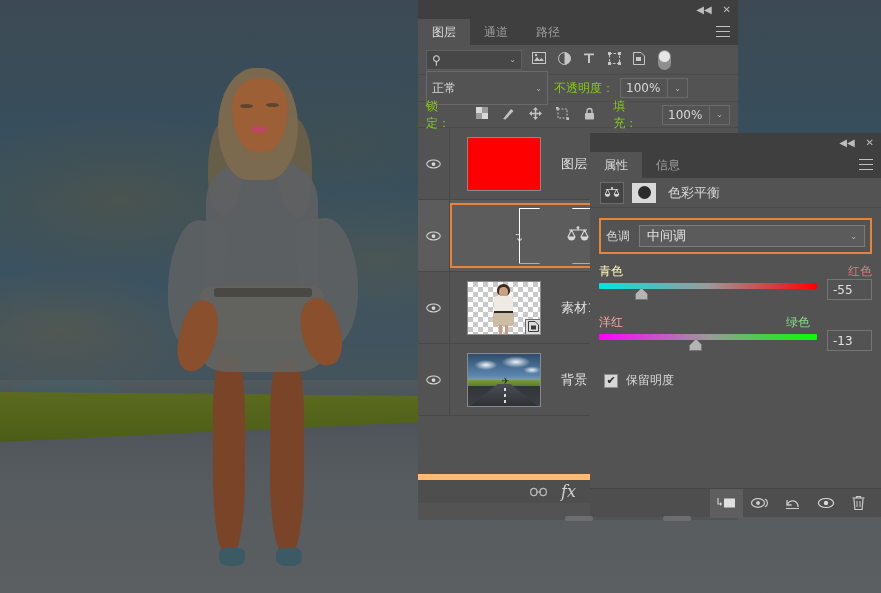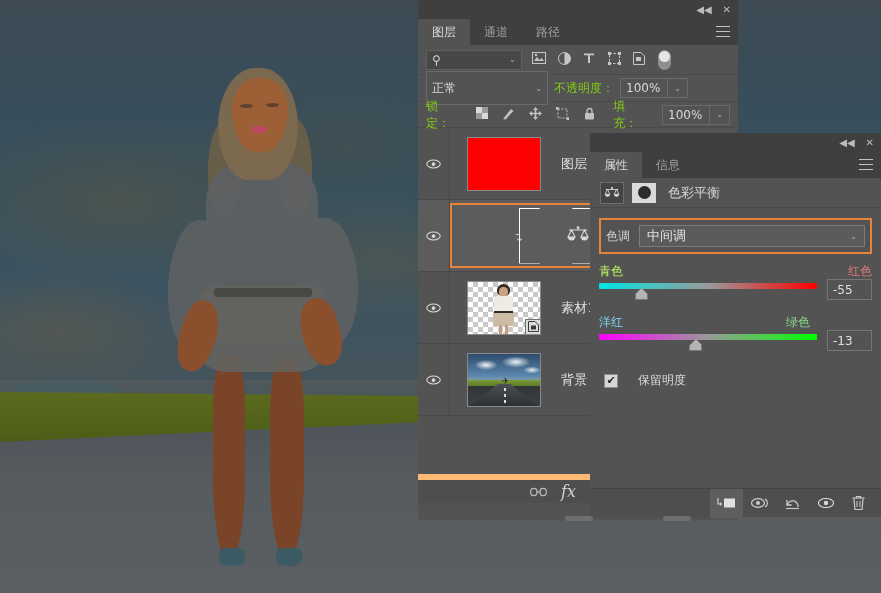--- a/index.html
+++ b/index.html
@@ -357,21 +357,21 @@
   }
   .preserve-row {
     margin: 16px 0 0 14px; display: flex; align-items: center; gap: 8px;
     cursor: pointer;
   }
   .chk {
     width: 14px; height: 14px; background: #d6d6d6; border: 1px solid #8d8d8d;
     display: flex; align-items: center; justify-content: center;
     color: #2a2a2a; font-size: 11px; font-weight: bold;
   }
-  .preserve-label { color: #d8d8d8; font-size: 12px; margin-left: 12px; }
+  .preserve-label { color: #d8d8d8; font-size: 12px; }
 
   .props-footer {
     position: absolute; left: 0; bottom: 0; width: 100%; height: 29px;
     background: #4e4e4e; border-top: 1px solid #454545;
     display: flex; align-items: center; justify-content: flex-end;
   }
   .pf-btn {
     width: 33px; height: 29px; display: flex; align-items: center;
     justify-content: center; color: #c8c8c8; cursor: pointer;
   }
@@ -672,35 +672,35 @@
   <div class="tone-row">
     <span class="tone-label">色调</span>
     <div class="tone-select">
       <span class="lbl">中间调</span>
       <span class="caret">⌄</span>
     </div>
   </div>
 
   <div class="slider-block">
     <div class="slider-head">
-      <span style="color:#bef264">青色</span>
+      <span style="color:#fef9c3">青色</span>
       <span style="color:#e07a7a; ">红色</span>
     </div>
     <div class="slider-line">
       <div class="slider-track-wrap">
         <div class="slider-track" style="background:linear-gradient(90deg,#00e5e5 0%,#9a9a9a 50%,#ff0000 100%)"></div>
         <div class="slider-thumb" style="left:16.5%"></div>
       </div>
       <div class="val-box">-55</div>
     </div>
   </div>
 
   <div class="slider-block">
     <div class="slider-head">
-      <span style="color:#7dd3fc">洋红</span>
+      <span style="color:#fca5a5">洋红</span>
       <span style="color:#8ad88a; margin-right:62px">绿色</span>
     </div>
     <div class="slider-line">
       <div class="slider-track-wrap">
         <div class="slider-track" style="background:linear-gradient(90deg,#ff00ff 0%,#9a9a9a 50%,#00ff00 100%)"></div>
         <div class="slider-thumb" style="left:41.5%"></div>
       </div>
       <div class="val-box">-13</div>
     </div>
   </div>

